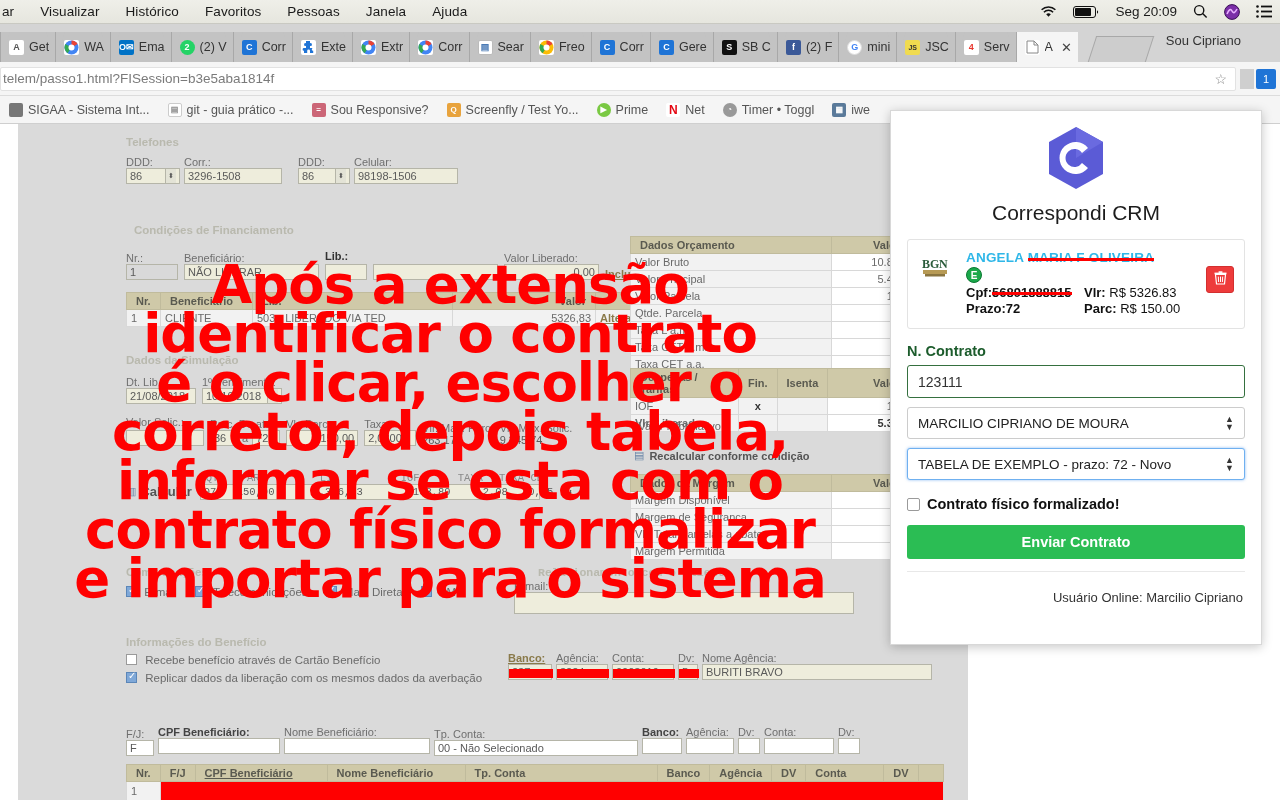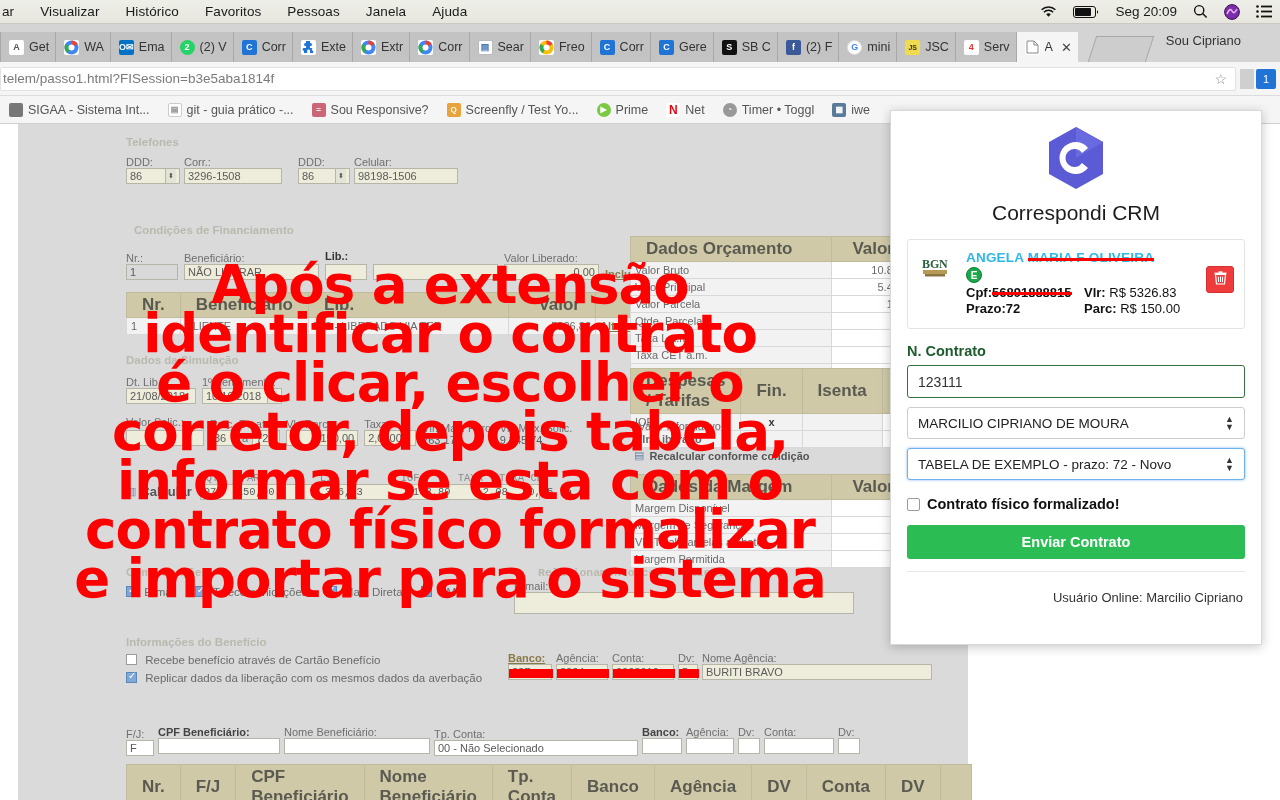--- a/index.html
+++ b/index.html
@@ -100,22 +100,22 @@
                color:#6a6a6a; font-size:11.5px; }
   .sec-title { color:#b9b9ae; font-weight:bold; font-size:11.5px; }
   .fieldlabel { color:#6f6f6f; font-size:11px; }
   .inp { background:#eeeddc; border:1px solid #b5b5a8; height:16px; font-size:11px;
          color:#5a5a5a; display:inline-flex; align-items:center; padding:0 3px; }
   .inp.grey { background:#d9d9d9; }
   .inp.white { background:#fff; }
   .spin { width:11px; background:#e3e3d6; border-left:1px solid #b5b5a8;
           display:flex;align-items:center;justify-content:center;font-size:7px;color:#555;}
   .tbl { border-collapse:collapse; font-size:11px; width:100%; }
-  .tbl th { background:#cfc9a8; color:#5a5a50; text-align:left; padding:2px 15px;
-            font-size:17px; font-weight:bold; border:1px solid #c0bb9c;}
+  .tbl th { background:#cfc9a8; color:#5a5a50; text-align:left; padding:2px 9px;
+            font-size:11px; font-weight:bold; border:1px solid #c0bb9c;}
   .tbl td { background:#f2f2f2; border:1px solid #d8d8d8; padding:2px 4px; color:#6a6a6a; }
   .lnk { color:#8a7a4a; text-decoration:underline; font-weight:bold; }
   .chk { width:11px;height:11px;border:1px solid #9a9a9a;background:#fff;
          display:inline-block;vertical-align:-1px; }
   .chk.on { background:#7fa8d8; border-color:#5b86b8; position:relative;}
   .chk.on::after{content:"✓";position:absolute;left:1px;top:-3px;font-size:10px;color:#fff;}
   .redact { background:#f00; display:inline-block; height:9px; vertical-align:middle; }
 
   
   .annot {
@@ -683,27 +683,27 @@
           <div>
             <div class="fieldlabel">Dv:</div>
             <div class="inp white" style="width:22px;"></div>
           </div>
         </div>
         <table class="tbl" style="position:absolute;top:640px;left:8px;width:818px;">
           <tbody>
               <tr>
             <th style="width:26px;">Nr.</th>
             <th style="width:28px;">F/J</th>
-            <th style="width:132px;">CPF Beneficiário</th>
+            <th style="width:132px;text-decoration:underline;">CPF Beneficiário</th>
             <th style="width:138px;">Nome Beneficiário</th>
             <th style="width:192px;">Tp. Conta</th>
             <th style="width:48px;">Banco</th>
             <th style="width:54px;">Agência</th>
             <th style="width:26px;">DV</th>
-            <th style="width:78px;text-align:center;">Conta</th>
+            <th style="width:78px;">Conta</th>
             <th style="width:26px;">DV</th>
             <th></th>
           </tr>
           <tr>
             <td>1</td>
             <td colspan="10" style="padding:0;">
               <div style="background:#f00;height:18px;width:100%;"></div>
             </td>
           </tr>
         </tbody>

